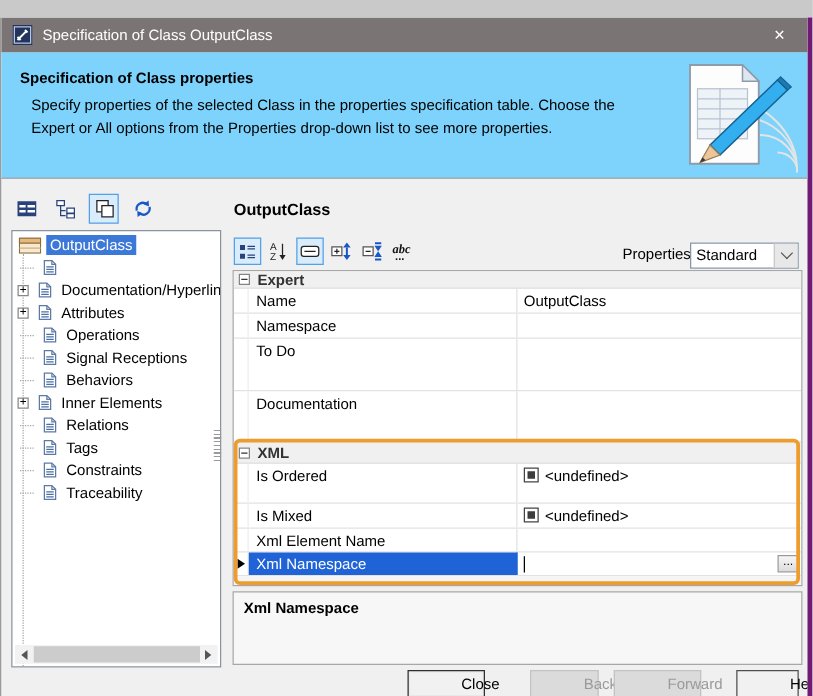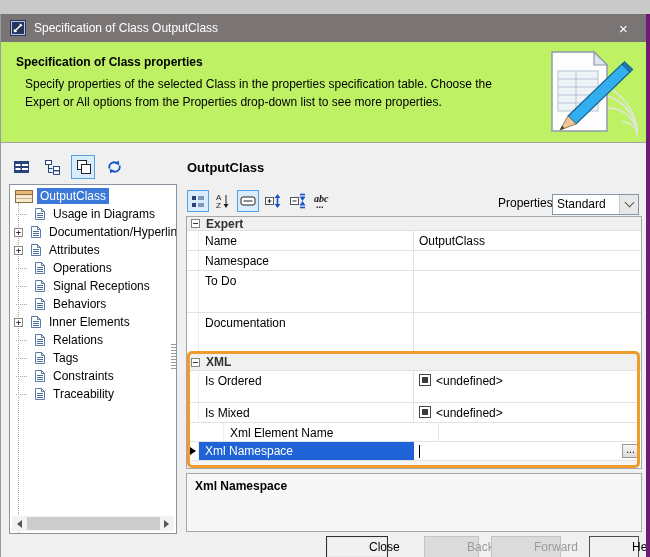--- a/index.html
+++ b/index.html
@@ -7,21 +7,21 @@
   .dialog{position:relative;width:650px;height:557px;margin:14px auto;background:#f0f0f0;
     font-family:"Liberation Sans",sans-serif;font-size:12px;color:#000;overflow:hidden;
     border-left:1px solid #9b9b9b;border-right:4px solid #701a75;}
   
   .titlebar{position:absolute;left:0;top:0;width:100%;height:28px;background:#7a7574;display:flex;align-items:center;}
   .titlebar .app-ic{margin:0 8px 0 9px;width:16px;height:16px;flex:0 0 auto;}
   .titlebar .t-text{color:#fff;font-size:12px;}
   .titlebar .close-btn{position:absolute;right:0;top:0;width:45px;height:28px;color:#fff;
     display:flex;align-items:center;justify-content:center;font-size:15px;cursor:default;}
   
-  .headerband{position:absolute;left:0;top:28px;width:100%;height:101px;background:#bef264;border-bottom:1px solid #a3a3a3;}
+  .headerband{position:absolute;left:0;top:28px;width:100%;height:101px;background:#7dd3fc;border-bottom:1px solid #a3a3a3;}
   .hb-title{position:absolute;left:15px;top:13px;font-weight:bold;}
   .hb-desc{position:absolute;left:24px;top:33px;width:500px;line-height:1.5;}
   .hb-icon{position:absolute;right:8px;top:4px;}
   
   .ltb{position:absolute;left:8px;top:141px;display:flex;gap:7px;}
   .tbbtn{width:24px;height:24px;display:flex;align-items:center;justify-content:center;
     border:1px solid transparent;background:transparent;}
   .tbbtn.sel{background:#d9ecfb;border:1px solid #56a0e4;}
   
   .treepanel{position:absolute;left:8px;top:170px;width:168px;height:350px;background:#fff;
@@ -193,21 +193,20 @@
             <svg width="12" height="14" viewBox="0 0 12 14">
               <path d="M1.5 1.5 h6 l3 3 v8 h-9 z" fill="#fff" stroke="#5b7aa6"></path>
               <path d="M7.5 1.5 v3 h3" fill="none" stroke="#5b7aa6"></path>
               <g stroke="#4a6fa5">
                 <line x1="3" y1="6.5" x2="9" y2="6.5"></line>
                 <line x1="3" y1="8.5" x2="9" y2="8.5"></line>
                 <line x1="3" y1="10.5" x2="9" y2="10.5"></line>
               </g>
             </svg>
           </span>
-          <span class="tlabel">Usage in Diagrams</span>
         </div>
         <div class="tree-row child">
           <span class="exp">+</span>
           <span class="tico">
             <svg width="12" height="14" viewBox="0 0 12 14">
               <path d="M1.5 1.5 h6 l3 3 v8 h-9 z" fill="#fff" stroke="#5b7aa6"></path>
               <path d="M7.5 1.5 v3 h3" fill="none" stroke="#5b7aa6"></path>
               <g stroke="#4a6fa5">
                 <line x1="3" y1="6.5" x2="9" y2="6.5"></line>
                 <line x1="3" y1="8.5" x2="9" y2="8.5"></line>
@@ -490,21 +489,21 @@
         </div>
       </div>
       <div class="prow" style="height: 20px;">
         <div class="mcell"></div>
         <div class="ncell">Is Mixed</div>
         <div class="vcell">
           <span class="cb"></span>
           <span>&lt;undefined&gt;</span>
         </div>
       </div>
-      <div class="prow" style="height: 19px; padding-left: 25px;">
+      <div class="prow" style="height: 19px;">
         <div class="mcell"></div>
         <div class="ncell">Xml Element Name</div>
         <div class="vcell">
           <span></span>
         </div>
       </div>
       <div class="prow selrow" style="height: 19px;">
         <div class="mcell">
           <span class="marker"></span>
         </div>

